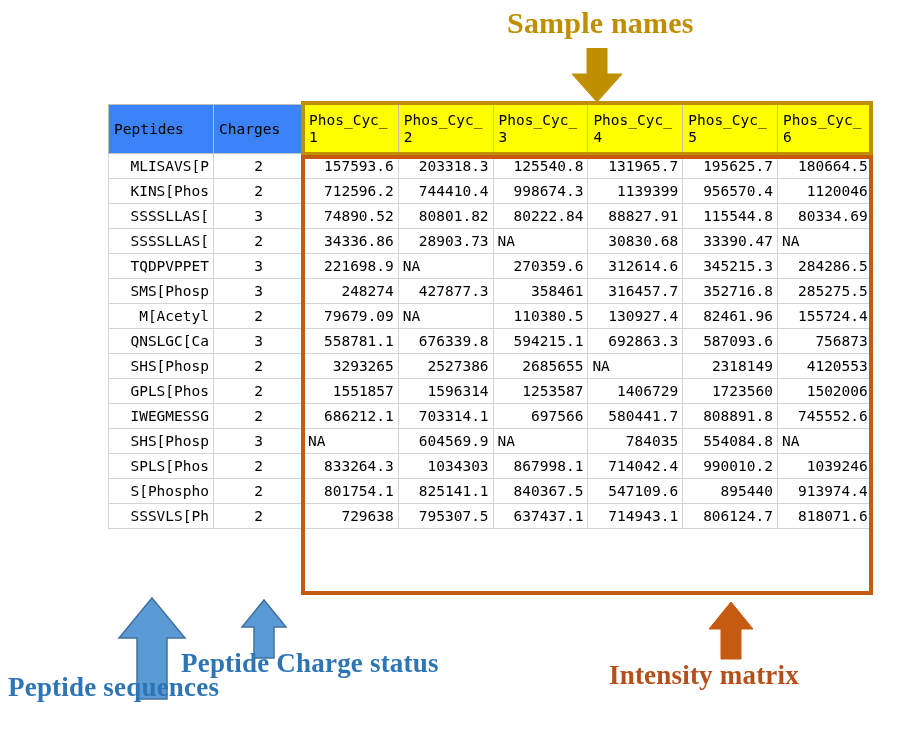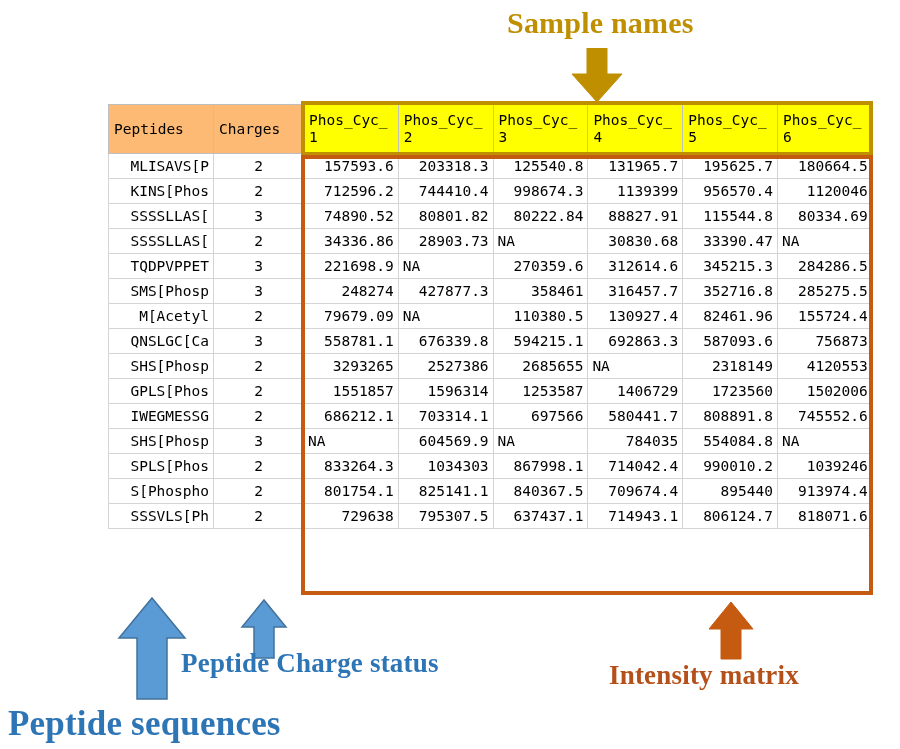--- a/index.html
+++ b/index.html
@@ -30,22 +30,22 @@
     color: #BF8F00;
   }
   #charge-status-label {
     left: 181px;
     top: 648px;
     font-size: 27px;
     color: #2E75B6;
   }
   #peptide-seq-label {
     left: 8px;
-    top: 704px;
-    font-size: 35px;
+    top: 672px;
+    font-size: 27px;
     color: #2E75B6;
   }
   #intensity-label {
     left: 609px;
     top: 660px;
     font-size: 27px;
     color: #B5501A;
   }
 
   
@@ -79,21 +79,21 @@
     border: 1px solid #BFBFBF;
     font-weight: normal;
     font-size: 14.5px;
     vertical-align: middle;
     text-align: left;
     white-space: normal;
     line-height: 1.15;
     word-break: break-all;
   }
   th.hdr-blue {
-    background: #fdba74;
+    background: #3b82f6;
     margin-left: 43px;
   }
   th.hdr-yellow {
     background: #FFFF00;
   }
 
   table.sheet tbody td {
     height: 24px;
     padding: 0 4px;
     border: 1px solid #D4D4D4;
@@ -300,21 +300,21 @@
           <td class="cell-num">714042.4</td>
           <td class="cell-num">990010.2</td>
           <td class="cell-num">1039246</td>
         </tr>
         <tr>
           <td class="cell-pep">S[Phospho</td>
           <td class="cell-chg">2</td>
           <td class="cell-num">801754.1</td>
           <td class="cell-num">825141.1</td>
           <td class="cell-num">840367.5</td>
-          <td class="cell-num">709674.4</td>
+          <td class="cell-num">547109.6</td>
           <td class="cell-num">895440</td>
           <td class="cell-num">913974.4</td>
         </tr>
         <tr>
           <td class="cell-pep">SSSVLS[Ph</td>
           <td class="cell-chg">2</td>
           <td class="cell-num">729638</td>
           <td class="cell-num">795307.5</td>
           <td class="cell-num">637437.1</td>
           <td class="cell-num">714943.1</td>

